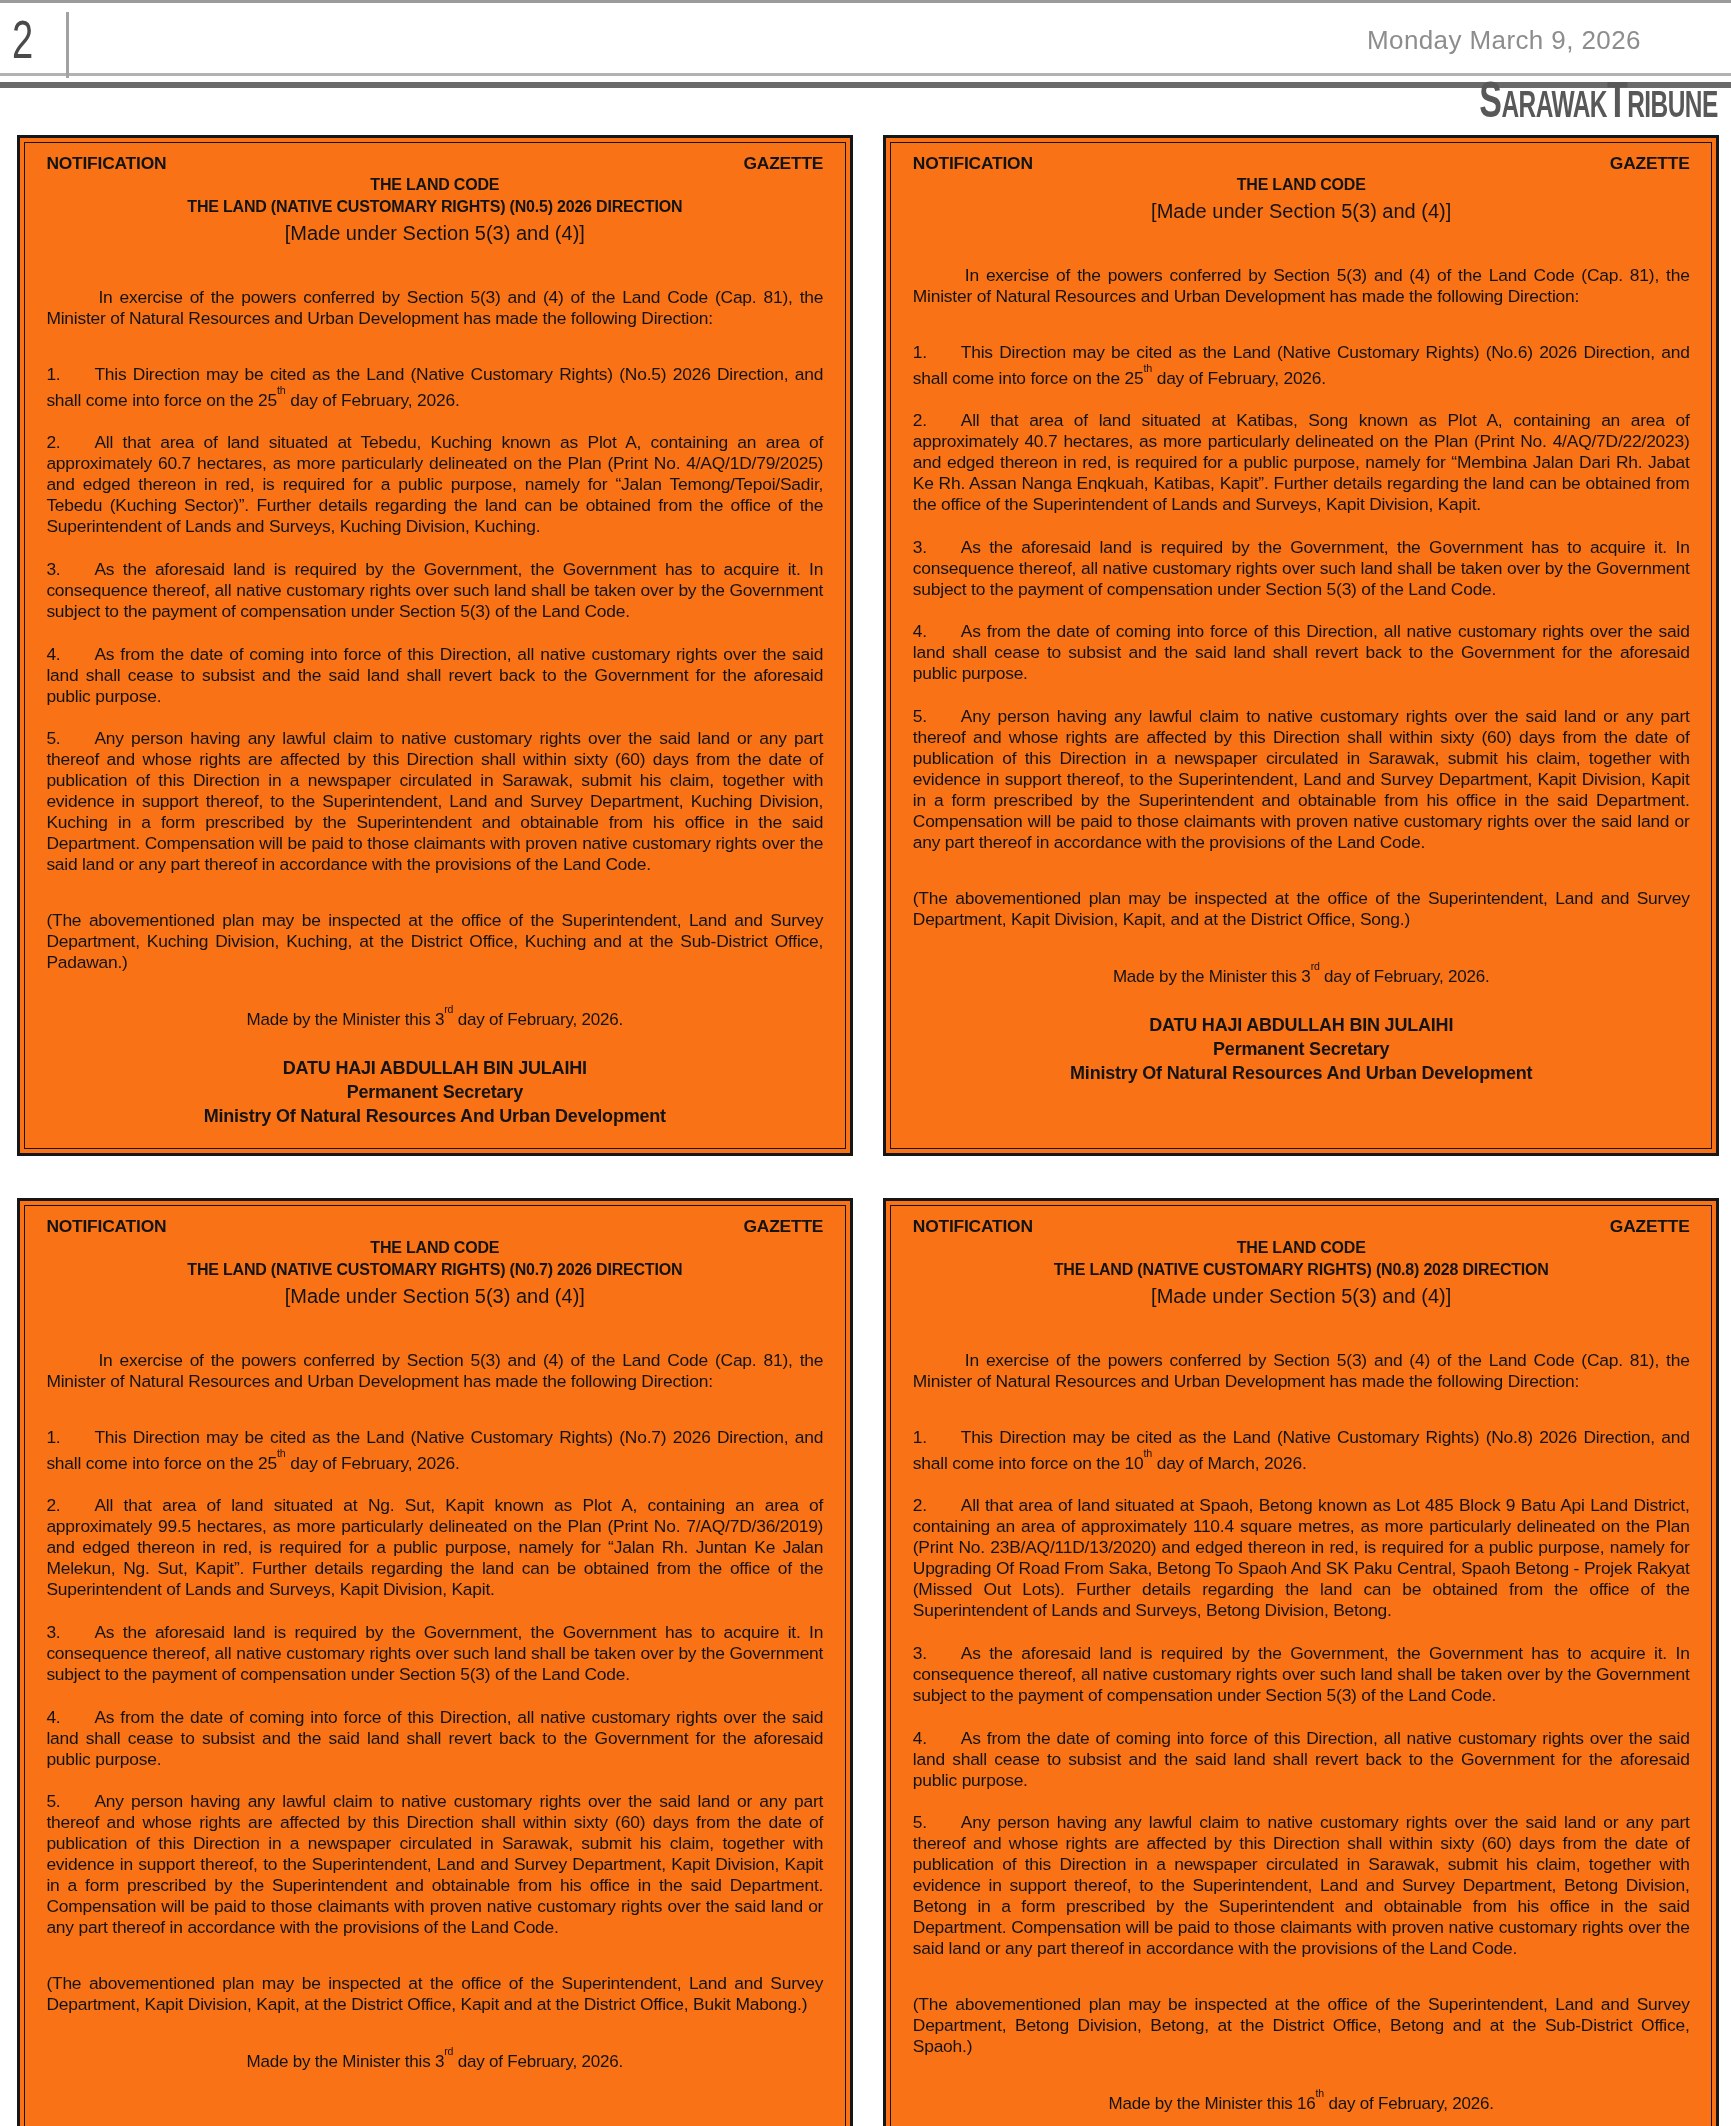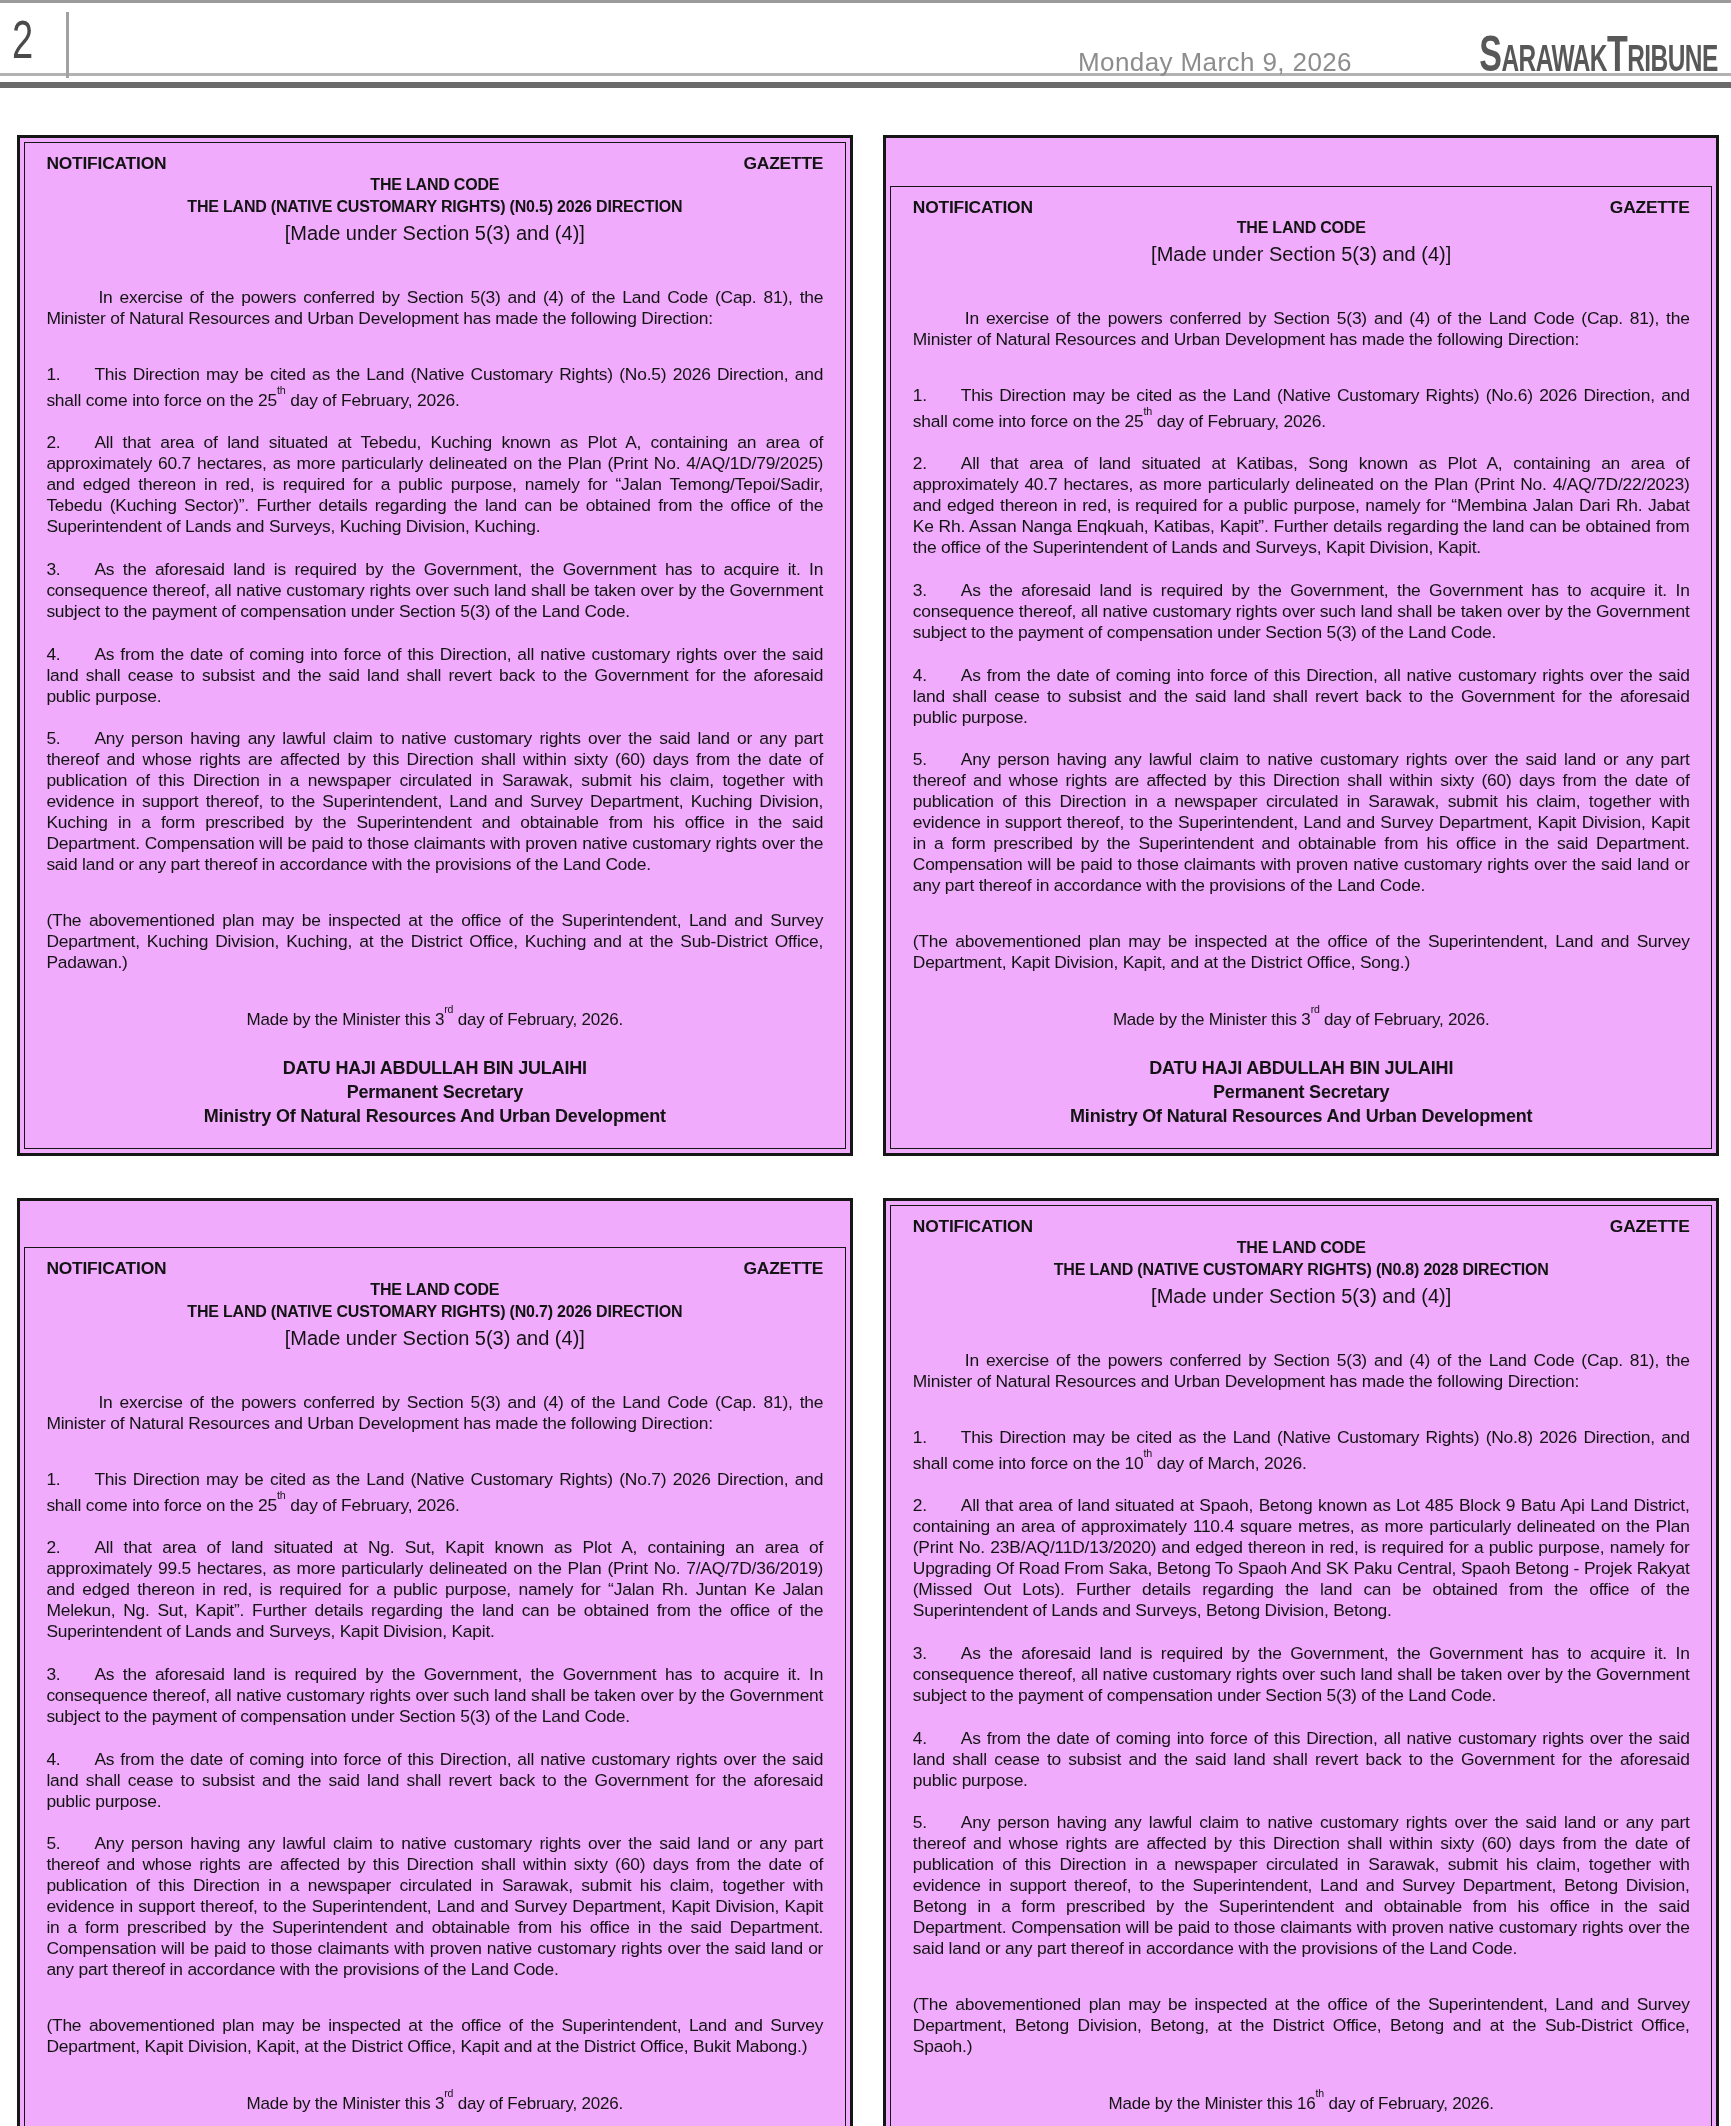--- a/index.html
+++ b/index.html
@@ -12,34 +12,34 @@
   }
   .topline { height:3.3px; background:#9b9b9b; }
 
   
   header { display:flex; justify-content:space-between; align-items:flex-start;
            padding:6.6px 13.3px 0 11.6px; height:70px; box-sizing:border-box; }
   .page-num-wrap { display:flex; align-items:flex-start; height:100%; }
   .page-num { font-size:53px; line-height:60px; color:#4a4a4a;
               display:inline-block; transform:scaleX(.72); transform-origin:left top; }
   .vert-rule { width:2.5px; height:66px; background:#a2a2a2; display:inline-block; margin-left:25px; margin-top:1.7px; }
-  .header-right { display:flex; align-items:baseline; gap:15px; margin-top:15px; }
+  .header-right { display:flex; align-items:baseline; gap:15px; margin-top:15px;flex-direction:column; }
   .date { font-size:26px; color:#8d8d8d; letter-spacing:0.4px; }
   .logo { display:inline-block; transform:scaleX(.68); transform-origin:right bottom;
           color:#585858; font-weight:bold; white-space:nowrap; }
   .lg-big  { font-size:50px; letter-spacing:-0.8px; }
   .lg-rest { font-size:36px; letter-spacing:-0.8px; }
   .rule-thin  { height:2.5px; background:#b2b2b2; }
   .rule-thick { height:6.6px; background:#6a6a6a; margin-top:5.8px; }
 
   
   .grid { display:grid; grid-template-columns:1fr 1fr;
           column-gap:30px; row-gap:42px;
           margin:47px 11.6px 0 16.6px; }
-  .notice { border:3.3px solid #161616; padding:4.2px; background:#f0abfc; display:flex;align-items:flex-end; }
+  .notice { border:3.3px solid #161616; padding:4.2px; background:#f97316; display:flex; }
   .inner  { border:1.7px solid #161616; padding:10px 21.6px 20px; box-sizing:border-box; flex:1; }
 
   .label-row { display:flex; justify-content:space-between;
                font-weight:bold; font-size:17.4px; letter-spacing:-0.2px; }
   h2.code  { text-align:center; font-size:16px; margin:1.7px 0 0; letter-spacing:-0.2px; }
   h3.title { text-align:center; font-size:16px; margin:4.2px 0 0; letter-spacing:-0.2px; }
   .made-under { text-align:center; font-size:20px; margin:5.8px 0 42px; }
 
   .para { font-size:17.4px; line-height:21px; text-align:justify;
           letter-spacing:-0.2px; margin:0 0 21.6px; }

